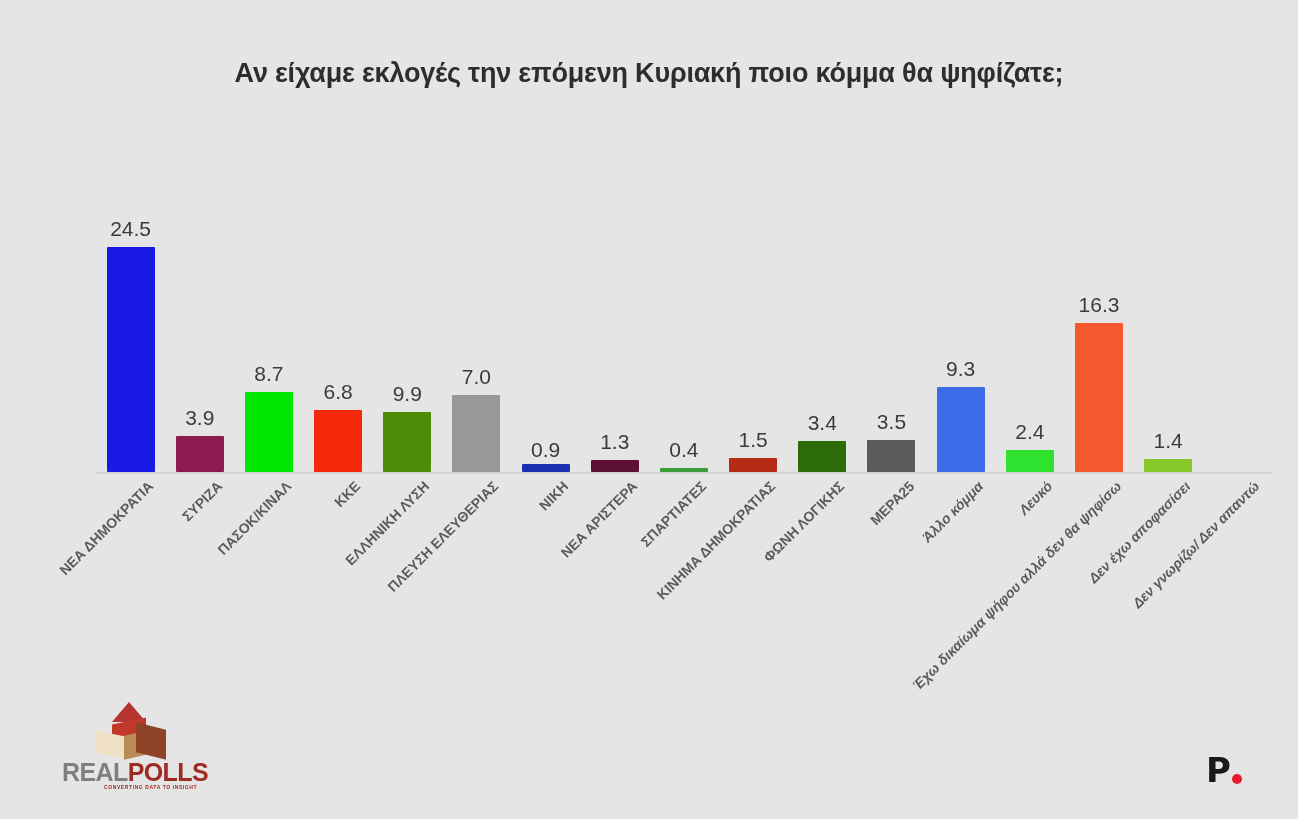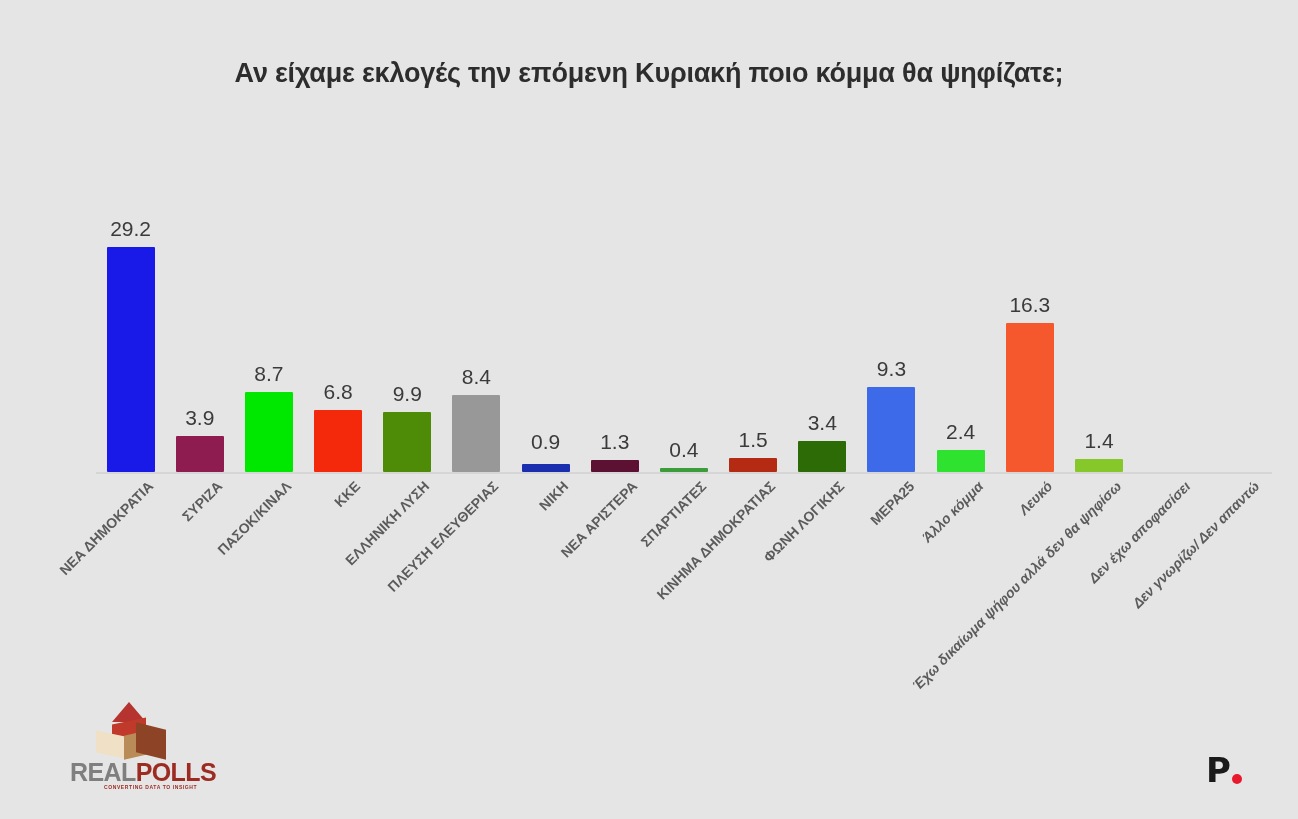--- a/index.html
+++ b/index.html
@@ -153,21 +153,21 @@
   }
   .cube-e {
     position: absolute;
     left: 34px; top: 33px;
     width: 24px; height: 24px;
     background: #b98b56;
     transform: skewY(-13deg);
   }
   .brand-text {
     position: absolute;
-    left: 8px;
+    left: 0;
     top: 60px;
     width: 170px;
     font-size: 25px;
     font-weight: bold;
     letter-spacing: -0.6px;
     line-height: 1;
   }
   .brand-real { color: #7f7f7f; }
   .brand-polls { color: #9c2b22; }
   .brand-tagline {
@@ -221,62 +221,66 @@
       <div class="ytick-row" style="top: 380.333px;"></div>
       <div class="ytick-row" style="top: 426.167px;"></div>
       <div class="ytick-row" style="top: 472px;"></div>
     </div>
 
   <div class="axis-line"></div>
 
   <div class="plot-area">
     <div class="bars-layer" id="bars-layer">
         <div class="bar-slot" style="width: 69.1765px;">
-          <div class="bar-value" style="bottom: 230.583px;">29.2</div>
+          <div class="bar-value" style="bottom: 230.583px;">24.5</div>
           <div class="bar-rect" style="height: 224.583px; background: rgb(26, 26, 232);"></div>
         </div>
         <div class="bar-slot" style="width: 69.1765px;">
           <div class="bar-value" style="bottom: 41.75px;">3.9</div>
           <div class="bar-rect" style="height: 35.75px; background: rgb(142, 28, 80);"></div>
         </div>
         <div class="bar-slot" style="width: 69.1765px;">
           <div class="bar-value" style="bottom: 85.75px;">8.7</div>
           <div class="bar-rect" style="height: 79.75px; background: rgb(0, 232, 0);"></div>
         </div>
         <div class="bar-slot" style="width: 69.1765px; text-align: right;">
           <div class="bar-value" style="bottom: 68.3333px;">6.8</div>
           <div class="bar-rect" style="height: 62.3333px; background: rgb(244, 41, 12);"></div>
         </div>
         <div class="bar-slot" style="width: 69.1765px;">
           <div class="bar-value" style="bottom: 66.5px;">9.9</div>
           <div class="bar-rect" style="height: 60.5px; background: rgb(78, 140, 7);"></div>
         </div>
         <div class="bar-slot" style="width: 69.1765px;">
-          <div class="bar-value" style="bottom: 83px;">8.4</div>
+          <div class="bar-value" style="bottom: 83px;">7.0</div>
           <div class="bar-rect" style="height: 77px; background: rgb(152, 152, 152);"></div>
         </div>
         <div class="bar-slot" style="width: 69.1765px;">
-          <div class="bar-value" style="bottom: 18px;">0.9</div>
+          <div class="bar-value" style="bottom: 10px;">0.9</div>
           <div class="bar-rect" style="height: 8.25px; background: rgb(26, 47, 176);"></div>
         </div>
         <div class="bar-slot" style="width: 69.1765px;">
           <div class="bar-value" style="bottom: 17.9167px;">1.3</div>
           <div class="bar-rect" style="height: 11.9167px; background: rgb(92, 17, 51);"></div>
         </div>
         <div class="bar-slot" style="width: 69.1765px; align-items: center;">
           <div class="bar-value" style="bottom: 9.66667px;">0.4</div>
           <div class="bar-rect" style="height: 3.66667px; background: rgb(58, 157, 58);"></div>
         </div>
         <div class="bar-slot" style="width: 69.1765px;">
           <div class="bar-value" style="bottom: 19.75px;">1.5</div>
           <div class="bar-rect" style="height: 13.75px; background: rgb(181, 42, 18);"></div>
         </div>
         <div class="bar-slot" style="width: 69.1765px;">
           <div class="bar-value" style="bottom: 37.1667px;">3.4</div>
           <div class="bar-rect" style="height: 31.1667px; background: rgb(44, 107, 6);"></div>
+        </div>
+        <div class="bar-slot" style="width: 69.1765px;">
+          <div class="bar-value" style="bottom: 38.0833px;">3.5</div>
+          <div class="bar-rect" style="height: 32.0833px; background: rgb(90, 90, 90);"></div>
         </div>
         <div class="bar-slot" style="width: 69.1765px;">
           <div class="bar-value" style="bottom: 91.25px;">9.3</div>
           <div class="bar-rect" style="height: 85.25px; background: rgb(61, 106, 232);"></div>
         </div>
         <div class="bar-slot" style="width: 69.1765px;">
           <div class="bar-value" style="bottom: 28px;">2.4</div>
           <div class="bar-rect" style="height: 22px; background: rgb(47, 226, 47);"></div>
         </div>
         <div class="bar-slot" style="width: 69.1765px;">

